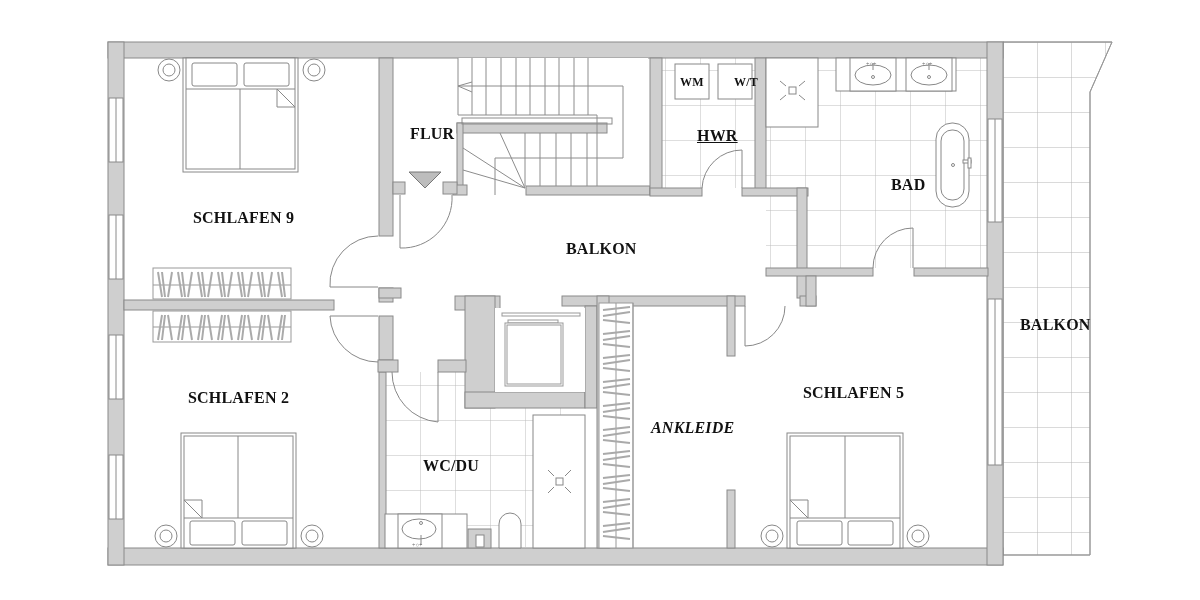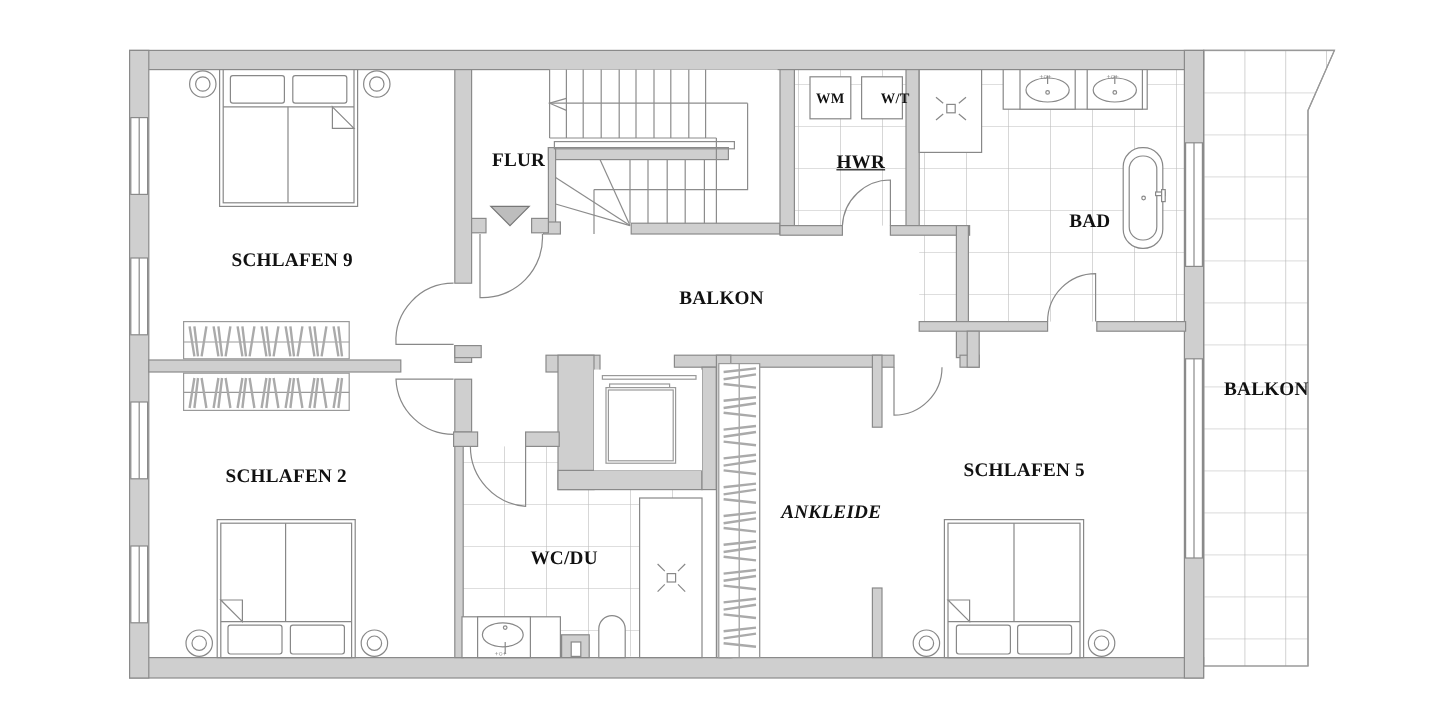--- a/index.html
+++ b/index.html
@@ -271,17 +271,17 @@
   </g>
 </svg>
 
 <div class="lbl" style="left:193px; top:209px;">SCHLAFEN 9</div>
 <div class="lbl" style="left:188px; top:389px;">SCHLAFEN 2</div>
 <div class="lbl" style="left:803px; top:384px;">SCHLAFEN 5</div>
 <div class="lbl" style="left:410px; top:125px;">FLUR</div>
 <div class="lbl" style="left:566px; top:240px;">BALKON</div>
 <div class="lbl" style="left:697px; top:127px;text-decoration:underline;">HWR</div>
 <div class="lbl" style="left:861px; top:176px;margin-left:30px;">BAD</div>
-<div class="lbl" style="left:442px; top:457px;">WC/DU</div>
+<div class="lbl" style="left:423px; top:457px;">WC/DU</div>
 <div class="lbl" style="left:651px; top:419px;font-style:italic;">ANKLEIDE</div>
 <div class="lbl" style="left:1020px; top:316px;">BALKON</div>
 <div class="lbl small" style="left:680px; top:75px;">WM</div>
 <div class="lbl small" style="left:734px; top:75px;">W/T</div>
 
 </body></html>

